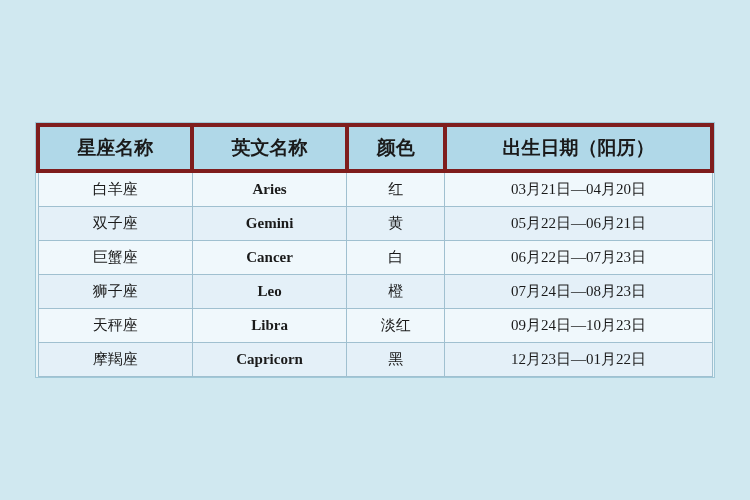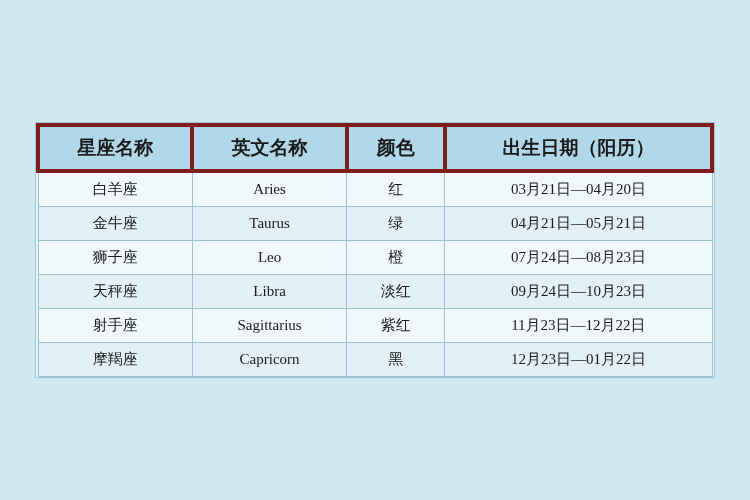--- a/index.html
+++ b/index.html
@@ -58,20 +58,21 @@
       font-size: 15px;
       color: #1a1a1a;
     }
 
     tbody td:first-child {
       font-weight: normal;
     }
 
     tbody td:nth-child(2) {
       font-style: normal;
+      font-weight: bold;
     }
   </style>
 </head>
 <body>
 
 <div class="table-container">
   <table>
     <thead>
       <tr>
         <th>星座名称</th>
@@ -81,44 +82,44 @@
       </tr>
     </thead>
     <tbody id="table-body">
     <tr>
           <td>白羊座</td>
           <td>Aries</td>
           <td>红</td>
           <td>03月21日—04月20日</td>
         </tr>
         <tr>
-          <td>金牛座</td>
-          <td>Taurus</td>
-          <td>绿</td>
-          <td>04月21日—05月21日</td>
+          <td>双子座</td>
+          <td>Gemini</td>
+          <td>黄</td>
+          <td>05月22日—06月21日</td>
+        </tr>
+        <tr>
+          <td>巨蟹座</td>
+          <td>Cancer</td>
+          <td>白</td>
+          <td>06月22日—07月23日</td>
         </tr>
         <tr>
           <td>狮子座</td>
           <td>Leo</td>
           <td>橙</td>
           <td>07月24日—08月23日</td>
         </tr>
         <tr>
           <td>天秤座</td>
           <td>Libra</td>
           <td>淡红</td>
           <td>09月24日—10月23日</td>
         </tr>
         <tr>
-          <td>射手座</td>
-          <td>Sagittarius</td>
-          <td>紫红</td>
-          <td>11月23日—12月22日</td>
-        </tr>
-        <tr>
           <td>摩羯座</td>
           <td>Capricorn</td>
           <td>黑</td>
           <td>12月23日—01月22日</td>
         </tr>
       </tbody>
   </table>
 </div>
 
 </body></html>

